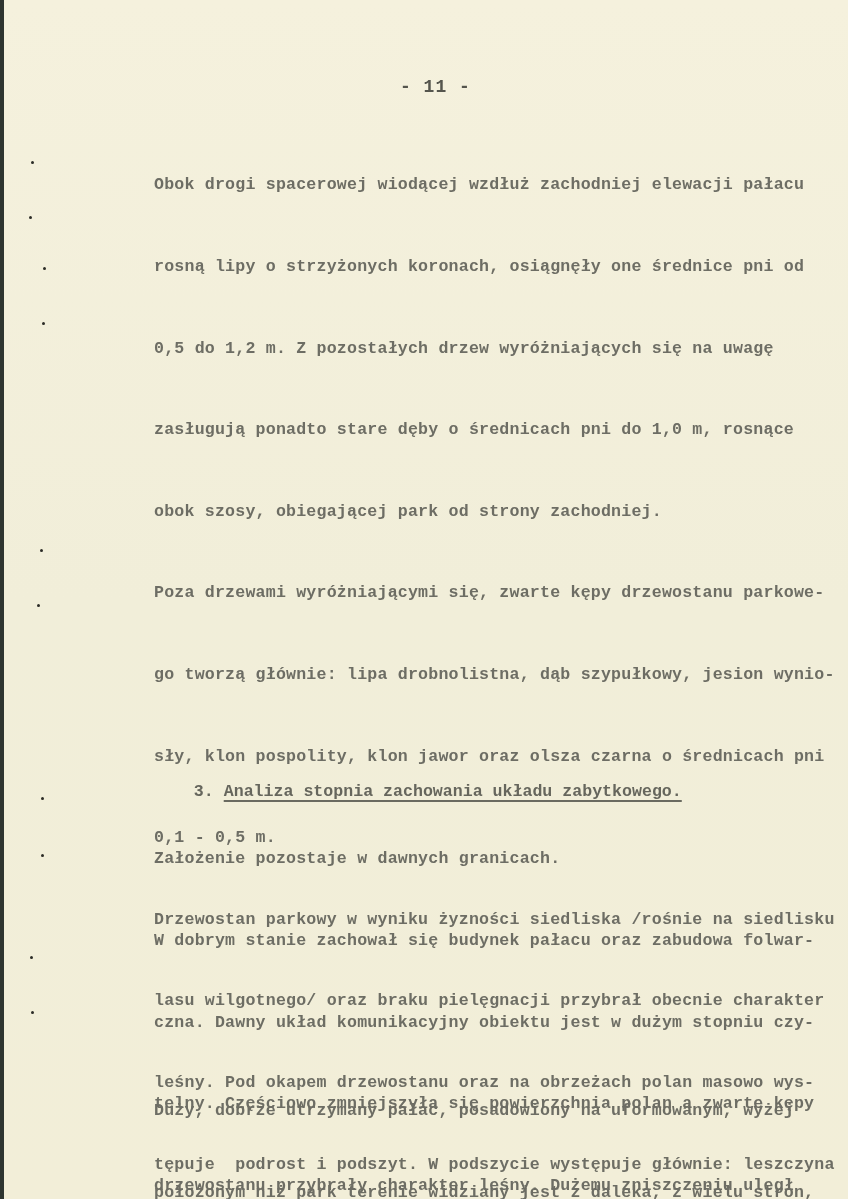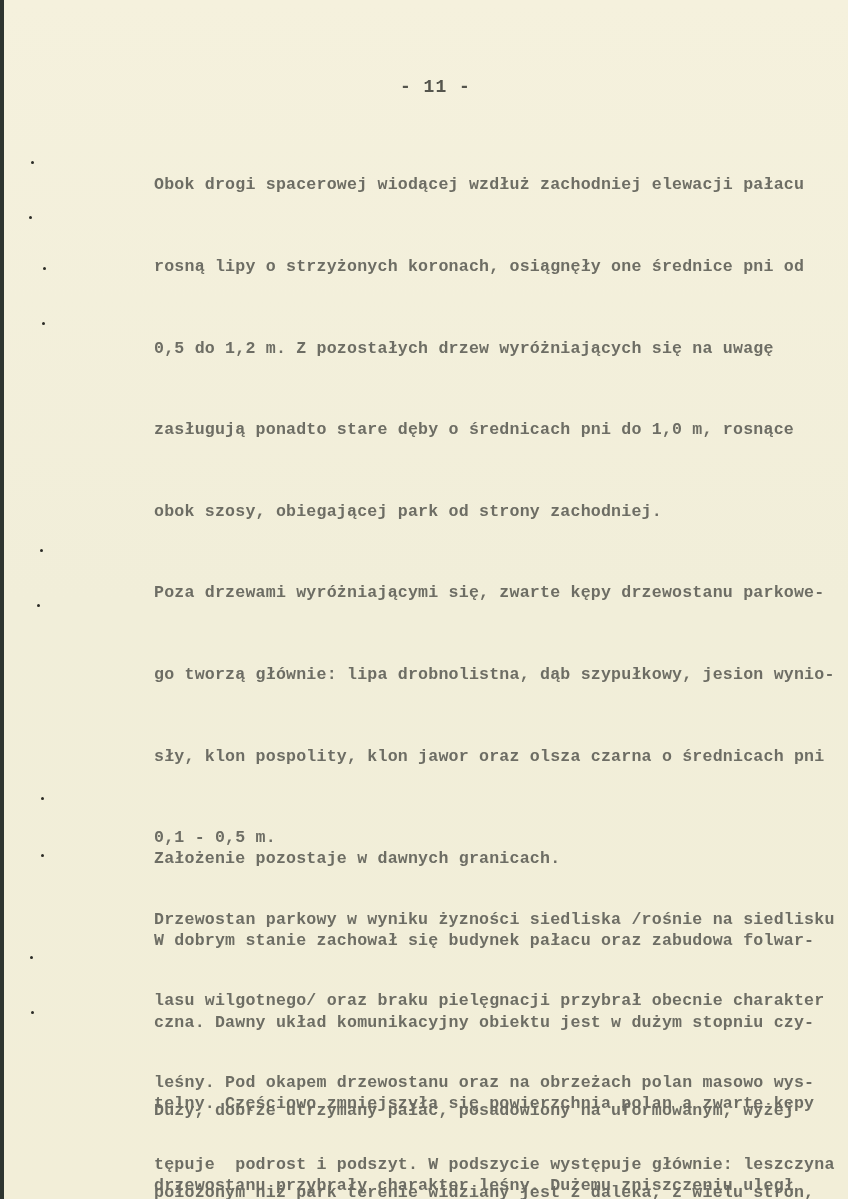--- a/index.html
+++ b/index.html
@@ -70,20 +70,23 @@
     <span class="line">tępuje  podrost i podszyt. W podszycie występuje głównie: leszczyna</span>
     
     
     
     
     
     
     
   </div>
 
+  <div class="heading" style="top:751px;">
+    <span class="num">3. </span><span class="title">Analiza stopnia zachowania układu zabytkowego.</span>
+  </div>
 
   <div class="text" style="top:791px;">
     <span class="line">Założenie pozostaje w dawnych granicach.</span>
     <span class="line">W dobrym stanie zachował się budynek pałacu oraz zabudowa folwar-</span>
     <span class="line">czna. Dawny układ komunikacyjny obiektu jest w dużym stopniu czy-</span>
     <span class="line">telny. Częściowo zmniejszyła się powierzchnia polan a zwarte kępy</span>
     <span class="line">drzewostanu przybrały charakter leśny. Dużemu zniszczeniu uległ</span>
     
   </div>
 

